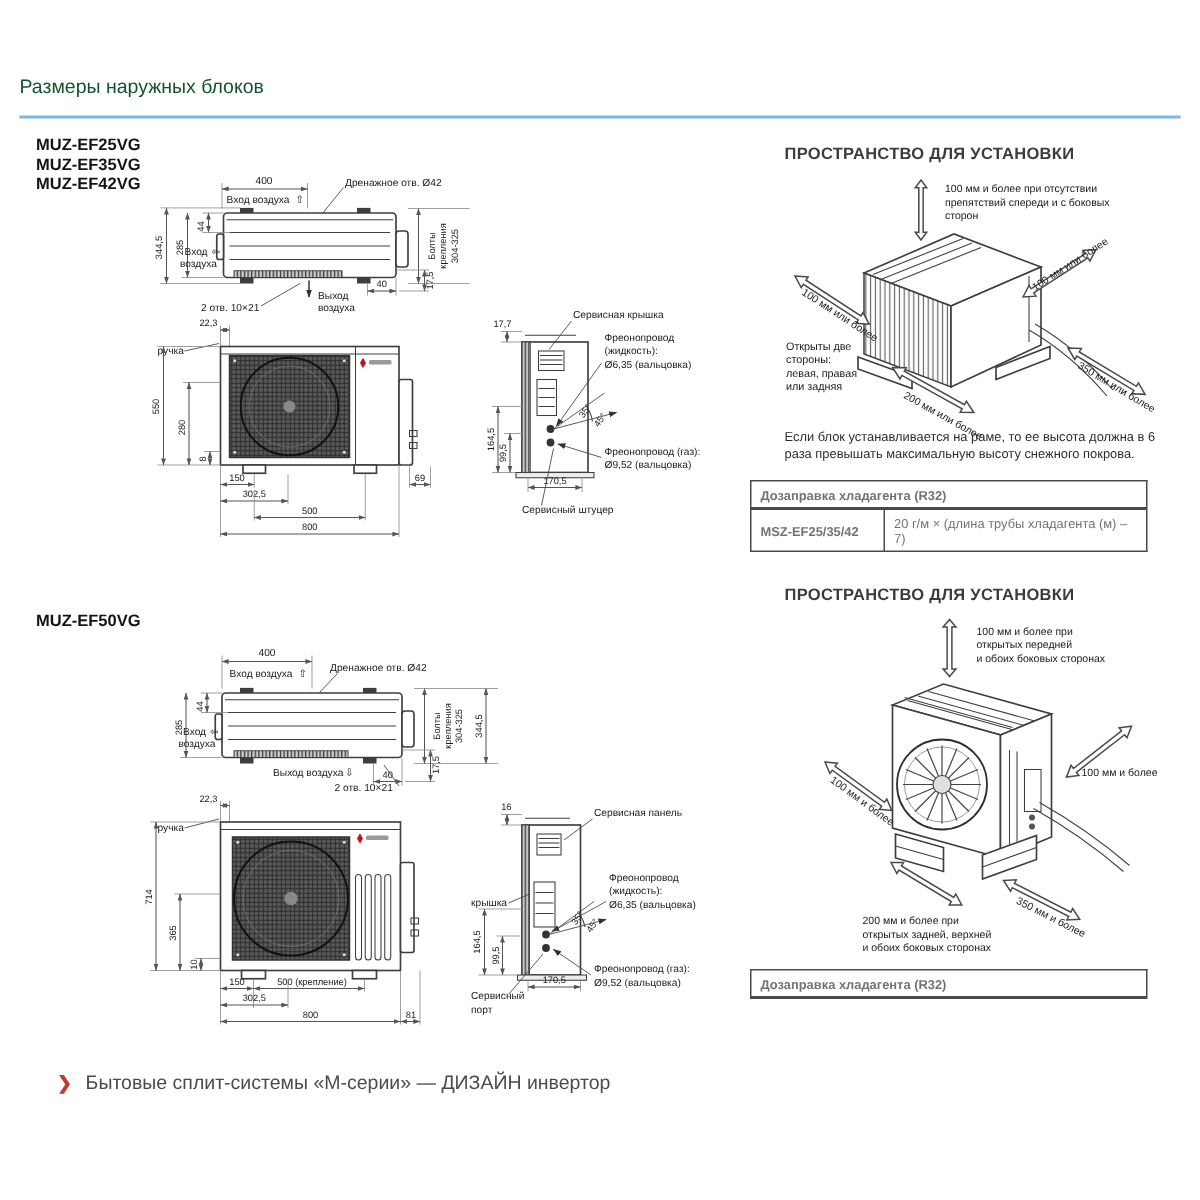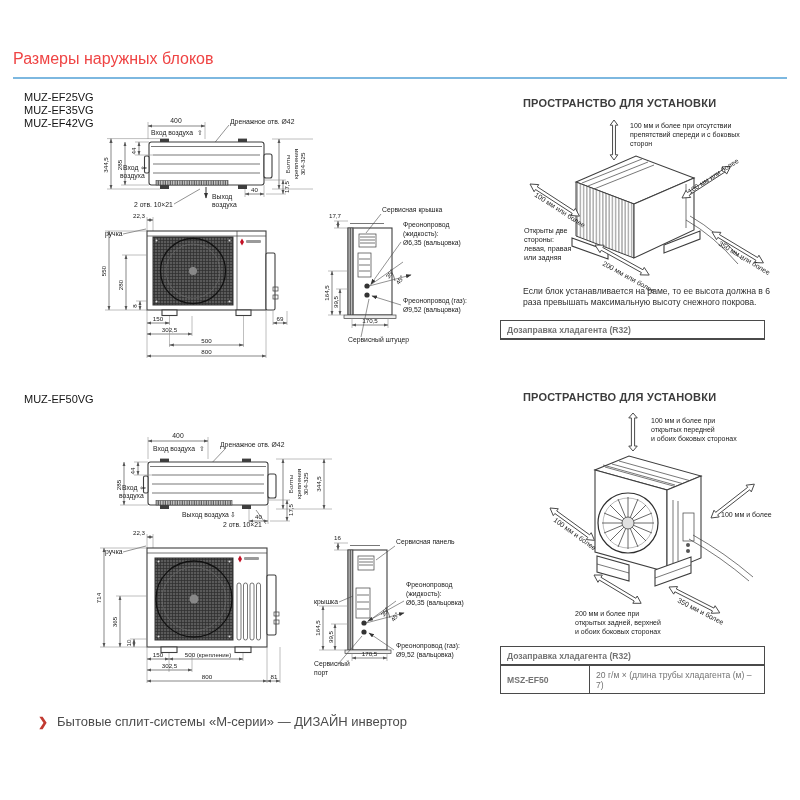--- a/index.html
+++ b/index.html
@@ -1,23 +1,23 @@
 <!DOCTYPE html>
 <html><head>
 <meta charset="utf-8">
 <style>
   html,body{margin:0;padding:0}
   body{width:800px;height:800px;background:#ffffff;position:relative;overflow:hidden;
        font-family:"Liberation Sans",sans-serif;color:#222}
   .abs{position:absolute}
-  #page-title{left:13px;top:50px;font-size:16px;color:#ef4444}
+  #page-title{left:13px;top:50px;font-size:13px;color:#14532d}
   #title-rule{left:13px;top:77px;width:774px;height:2px;background:#7db8e0}
-  .models{left:24px;font-size:11px;font-weight:normal;color:#141414;line-height:13px}
+  .models{left:24px;font-size:11px;font-weight:bold;color:#141414;line-height:13px}
   #models1{top:91px}
-  #model2{top:393px}
+  #model2{top:408px}
   .ih{font-size:11px;font-weight:bold;color:#3c3c3c;letter-spacing:.2px}
   #ih1{left:523px;top:97px}
   #ih2{left:523px;top:391px}
   #note1{left:523px;top:286px;width:263px;font-size:8.6px;line-height:10.8px;color:#2e2e2e}
   .rtab{position:absolute;left:500px;width:265px;border-collapse:collapse;color:#737373}
   .rtab th,.rtab td{border:1.1px solid #4a4a4a;padding:3.5px 6px;text-align:left;font-size:8.6px}
   .rtab th{font-weight:bold;border-bottom-width:2.2px}
   .rtab td.m{font-weight:bold;width:76px}
   #tab1{top:320px}
   #tab2{top:646px}
@@ -293,20 +293,24 @@
   <text x="200" y="133" style="font-size:7px" transform="rotate(31 200 133)">350 мм или более</text>
 </svg>
 
 <div class="abs" id="note1">Если блок устанавливается на раме, то ее высота должна в 6 раза превышать максимальную высоту снежного покрова.</div>
 
 <table class="rtab" id="tab1">
   <tbody>
       <tr>
         <th colspan="2">Дозаправка хладагента (R32)</th>
       </tr>
+  <tr>
+    <td class="m">MSZ-EF25/35/42</td>
+    <td>20 г/м × (длина трубы хладагента (м) – 7)</td>
+  </tr>
 </tbody>
   </table>
 
 <div class="abs models" id="model2">MUZ-EF50VG</div>
 
 <svg id="draw2" style="left:90px;top:420px" width="420" height="292" viewBox="0 0 420 292">
 
   <g>
     <line class="ext" x1="58" y1="39" x2="58" y2="17"></line>
       <line class="ext" x1="118" y1="39" x2="118" y2="17"></line>
@@ -543,23 +547,19 @@
   <text x="60" y="220" style="font-size:7px">открытых задней, верхней</text>
   <text x="60" y="229" style="font-size:7px">и обоих боковых сторонах</text>
   <text x="162" y="197" style="font-size:7px" transform="rotate(27 162 197)">350 мм и более</text>
 </svg>
 
 <table class="rtab" id="tab2">
   <tbody>
       <tr>
         <th colspan="2">Дозаправка хладагента (R32)</th>
       </tr>
-  <tr>
-    <td class="m">MSZ-EF50</td>
-    <td>20 г/м × (длина трубы хладагента (м) – 7)</td>
-  </tr>
 </tbody>
   </table>
 
 <div class="abs" id="footer">
   <span class="chev">❯</span>
   <span>Бытовые сплит-системы «М-серии» — ДИЗАЙН инвертор</span>
 </div>
 
 </body></html>

